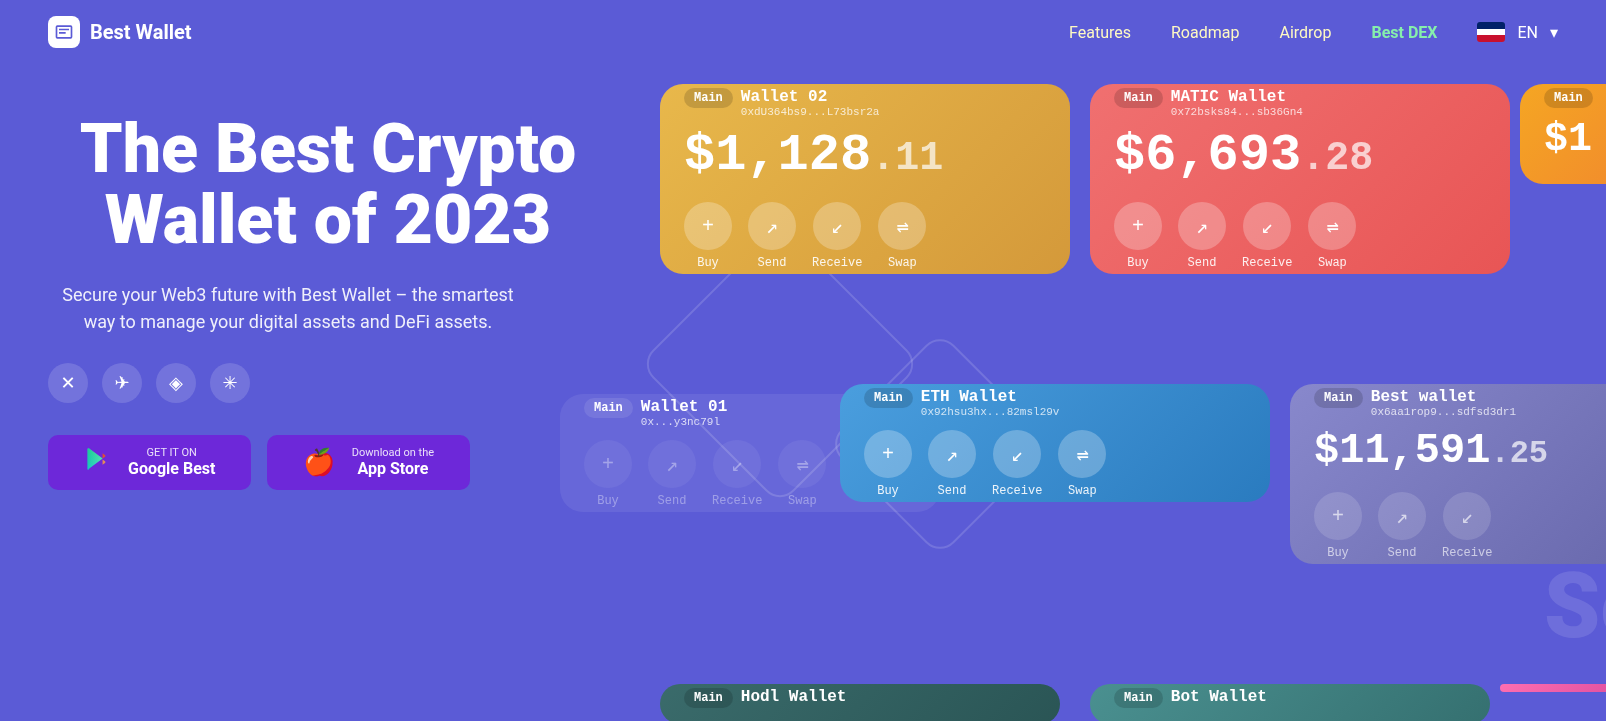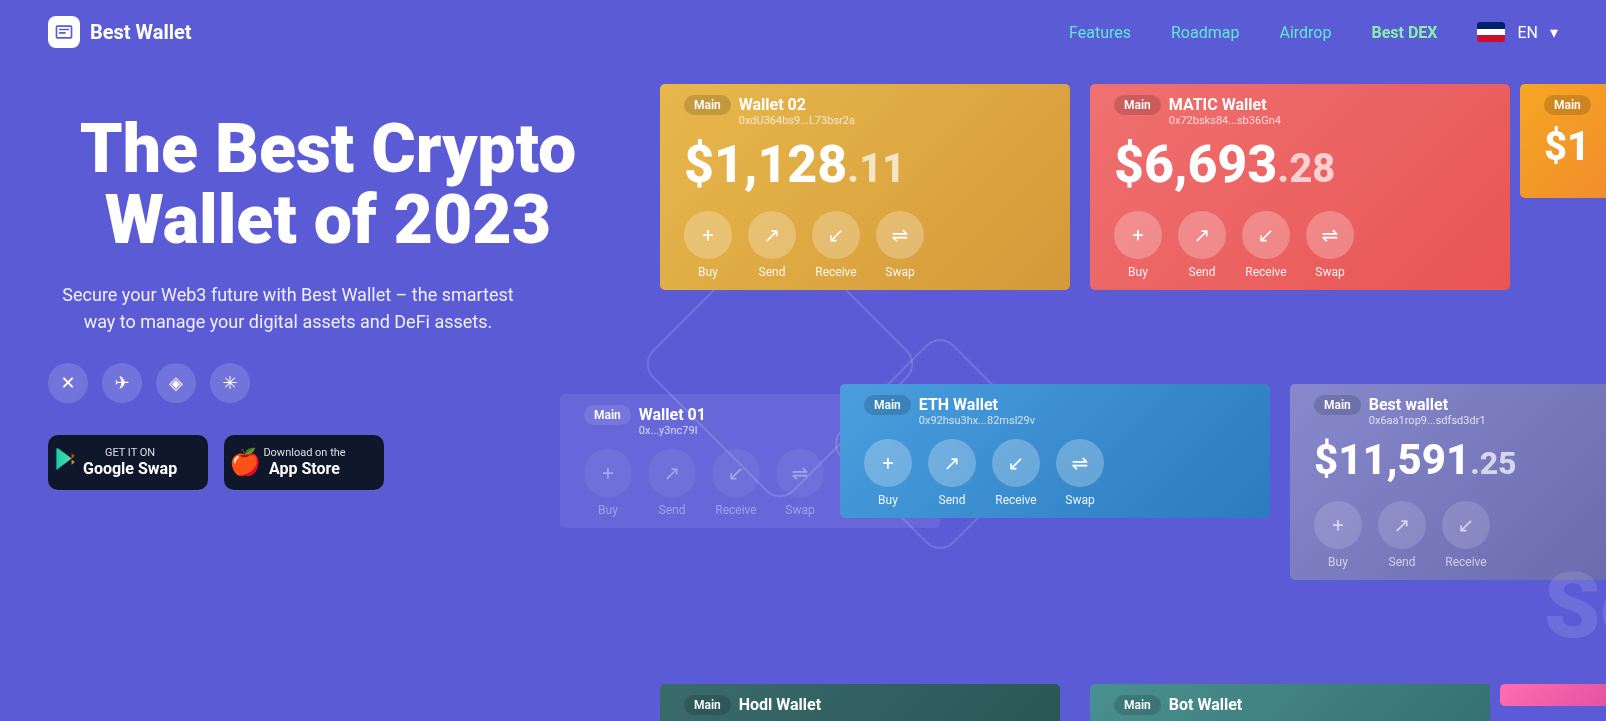--- a/index.html
+++ b/index.html
@@ -37,21 +37,21 @@
     }
     .nav-logo-icon svg { width: 20px; height: 20px; }
     .nav-links {
       display: flex;
       align-items: center;
       gap: 40px;
       color: white;
       font-size: 16px;
     }
     .nav-links a {
-      color: #5eead4;
+      color: #fef9c3;
       text-decoration: none;
       cursor: pointer;
     }
     .nav-links .best-dex {
       font-weight: 700;
       color: #86efac;
     }
     .nav-lang {
       display: flex; align-items: center; gap: 12px;
       color: white; cursor: pointer;
@@ -105,48 +105,49 @@
       cursor: pointer;
       color: white;
       font-size: 18px;
     }
     .app-buttons {
       display: flex;
       gap: 16px;
     }
     .app-btn {
       display: flex; align-items: center;
-      background: #0f172a;
+      background: #6d28d9;
       border-radius: 10px;
-      padding: 10px 5px;
-      gap: 2px;
+      padding: 10px 36px;
+      gap: 16px;
       cursor: pointer;
       min-width: 160px;
     }
     .app-btn-text { color: white; }
     .app-btn-text .get-on { font-size: 11px; opacity: 0.85; }
     .app-btn-text .store-name { font-size: 16px; font-weight: 700; }
     .app-btn-icon { font-size: 28px; }
 
     
     .cards-area {
       position: absolute;
       top: 0;
       left: 560px;
       right: 0;
       bottom: 0;
       padding: 0;
     }
 
     
     .wallet-card {
-      border-radius: 5px;
-      padding: 11px 24px;
+      border-radius: 23px;
+      padding: 4px 24px;
       position: absolute;
       color: white;
+      font-family: Liberation Mono, monospace;
     }
     .wallet-card-header {
       display: flex;
       align-items: flex-start;
       gap: 8px;
       margin-bottom: 12px;
     }
     .wallet-badge {
       background: rgba(0,0,0,0.15);
       border-radius: 20px;
@@ -329,21 +330,21 @@
                 </linearGradient>
             </defs>
             <path d="M3 20.5v-17c0-.83 1-.95 1.4-.45l11.5 8.5-11.5 8.5C3.9 21.45 3 21.33 3 20.5z" fill="url(#gp4)"></path>
             <path d="M15.9 11.55L5.2 4.55l10.7 7 2.1-1.55c.5-.37.5-1.08 0-1.45L15.9 7z" fill="url(#gp3)" opacity="0.8"></path>
             <path d="M15.9 12.45L5.2 19.45l10.7-7 2.1 1.55c.5.37.5 1.08 0 1.45L15.9 17z" fill="url(#gp2)" opacity="0.8"></path>
             <path d="M3 20.5v-17c0-.83 1-.95 1.4-.45l11.5 8.5-11.5 8.5C3.9 21.45 3 21.33 3 20.5z" fill="url(#gp1)" opacity="0.5"></path>
           </svg>
         </div>
         <div class="app-btn-text">
           <div class="get-on">GET IT ON</div>
-          <div class="store-name">Google Swap</div>
+          <div class="store-name">Google Best</div>
         </div>
       </div>
       <div class="app-btn">
         <div class="app-btn-icon" style="color:white; font-size:26px;">🍎</div>
         <div class="app-btn-text">
           <div class="get-on">Download on the</div>
           <div class="store-name">App Store</div>
         </div>
       </div>
     </div>

